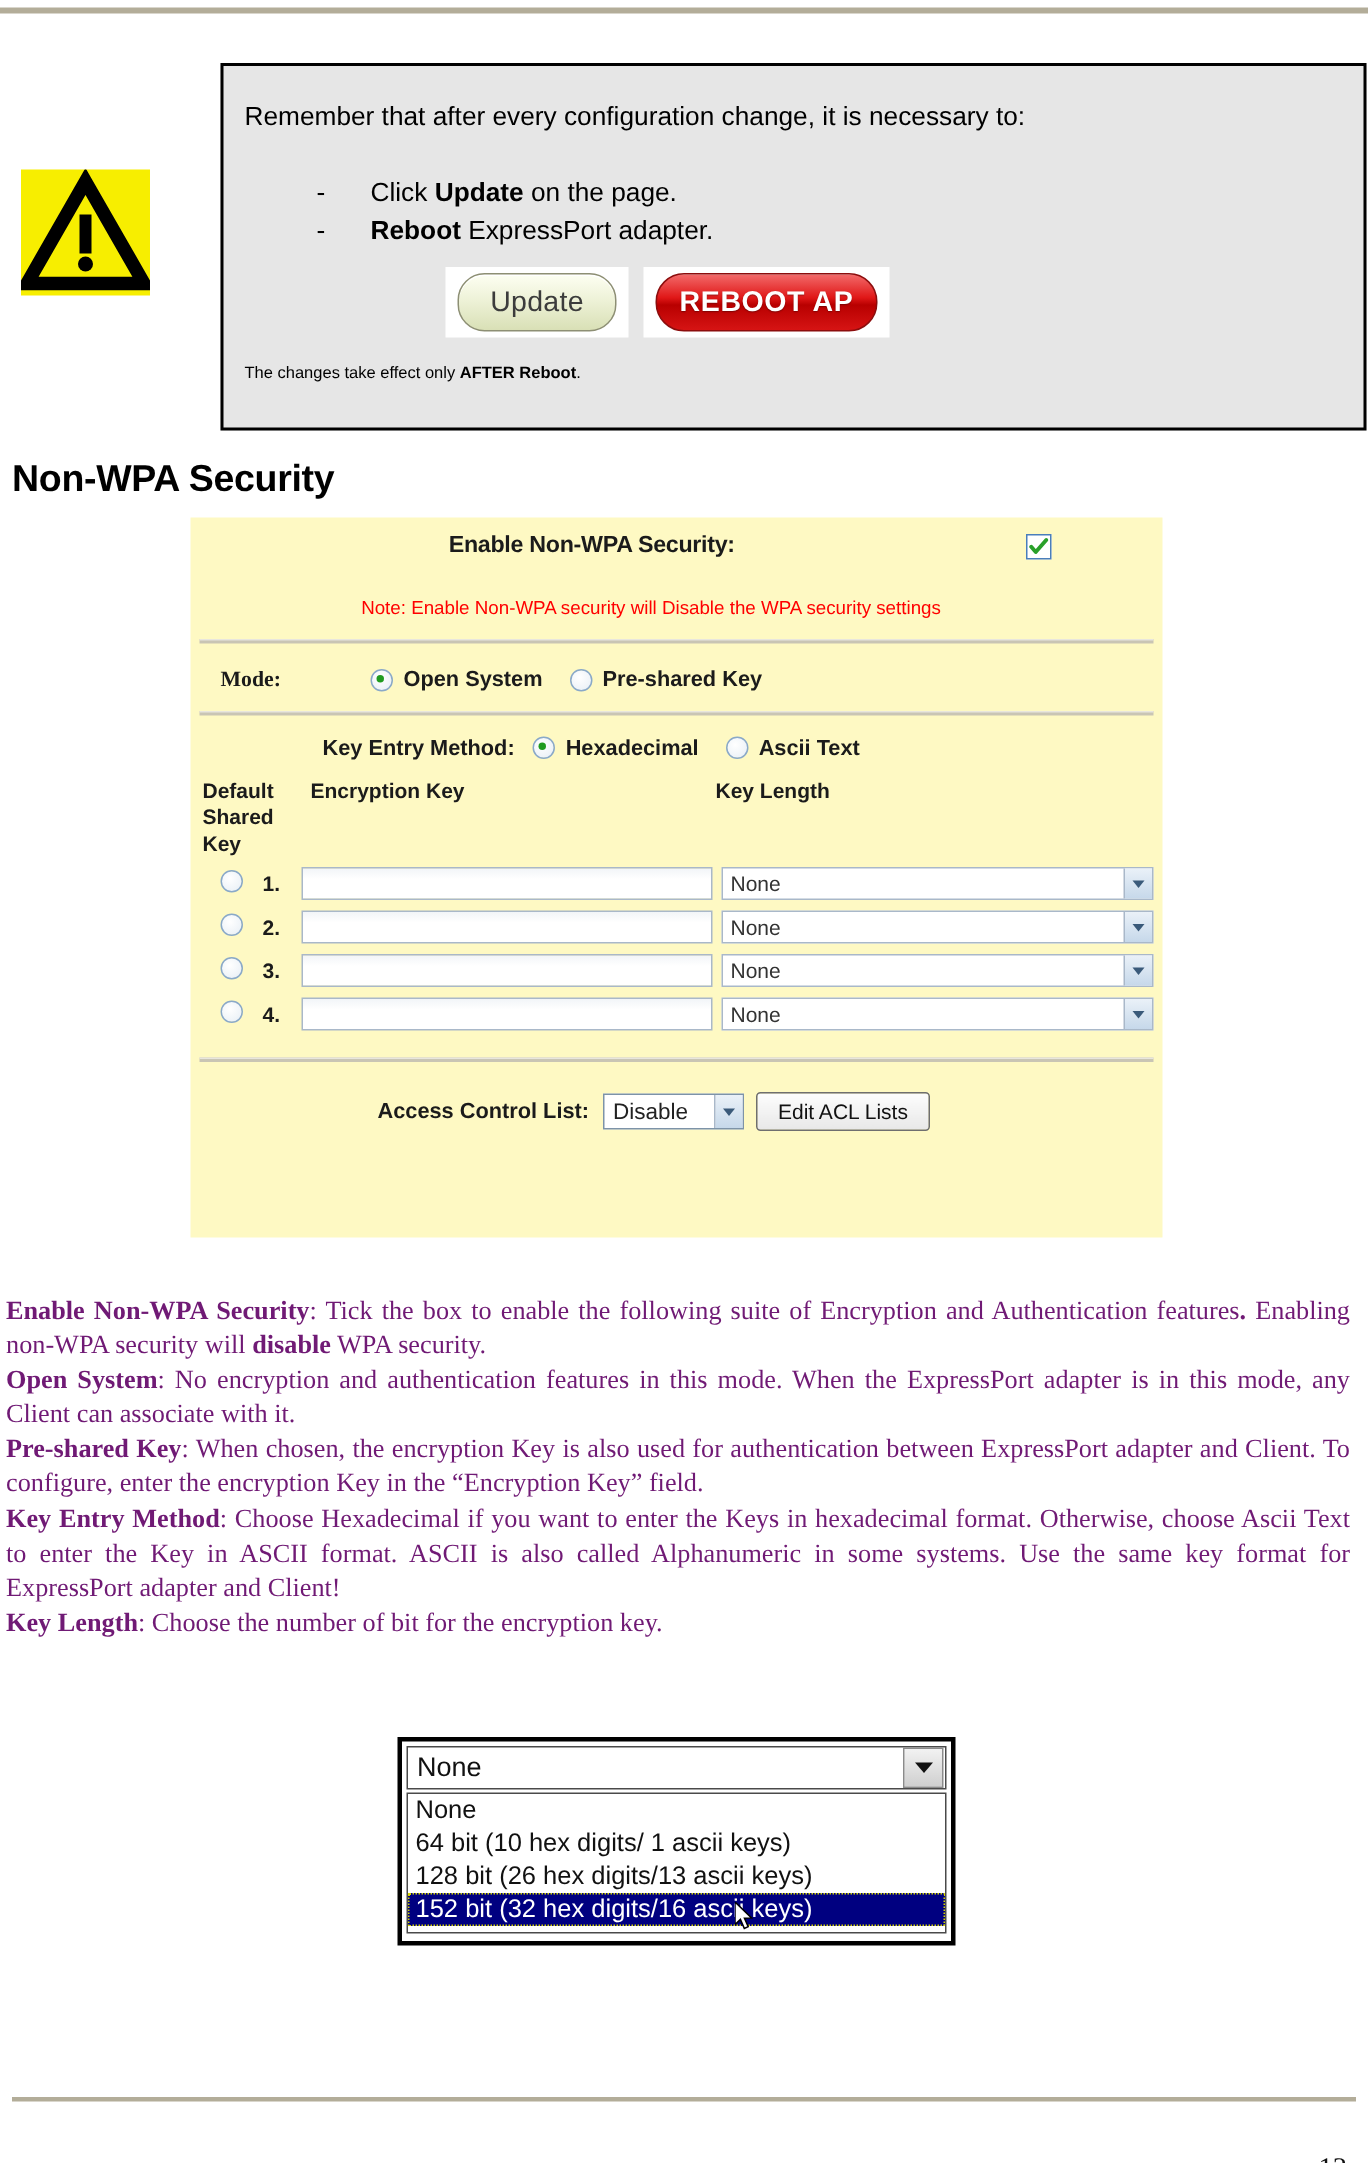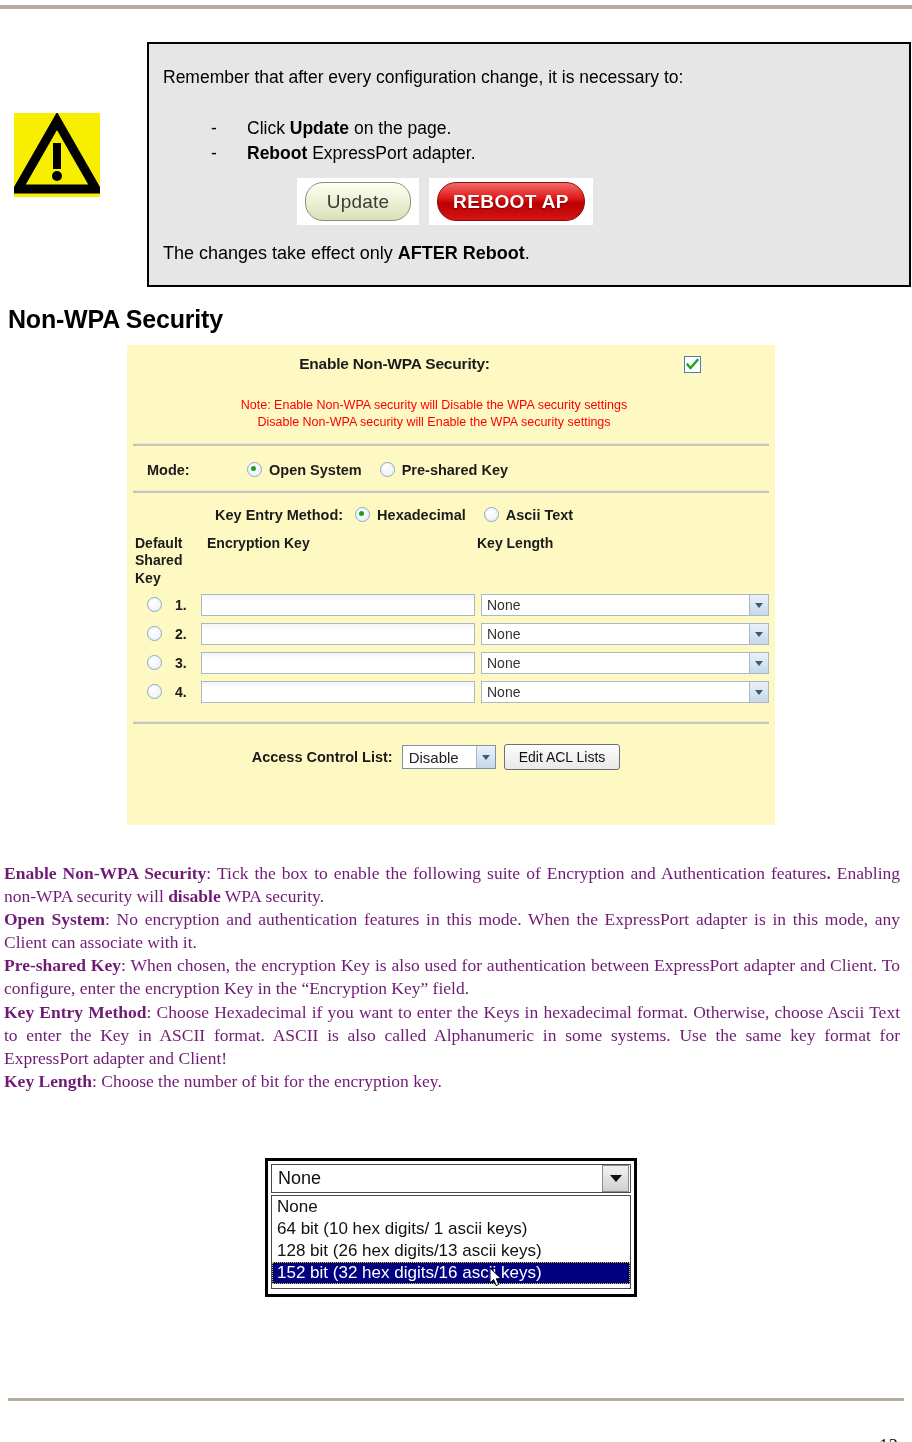--- a/index.html
+++ b/index.html
@@ -125,21 +125,21 @@
     justify-content: center;
     font-size: 19px;
     font-weight: bold;
     color: #ffffff;
     letter-spacing: .4px;
     text-shadow: 0 1px 1px rgba(0,0,0,.35);
   }
   .callout-footer {
     margin-top: 18px;
     padding-left: 14px;
-    font-size: 18px;
+    font-size: 11px;
   }
 
   
   .section-heading {
     position: absolute;
     left: 8px;
     top: 305px;
     font-size: 25px;
     font-weight: bold;
     letter-spacing: -.2px;
@@ -194,21 +194,21 @@
     border-top: 1px solid #e8e6dd;
   }
   .fp-row-mode {
     display: flex;
     align-items: center;
     padding: 16px 0 0 20px;
     font-size: 14.5px;
     font-weight: bold;
     color: #1b1b1b;
   }
-  .fp-mode-label { width: 100px; }
+  .fp-mode-label { width: 100px; font-family: Liberation Serif, serif; }
   .radio {
     width: 13px;
     height: 13px;
     border-radius: 50%;
     border: 1px solid #8aa9c8;
     background: radial-gradient(circle at 40% 35%, #ffffff 0%, #eef3f8 70%, #dce6f0 100%);
     position: relative;
     display: inline-block;
     vertical-align: -2px;
   }
@@ -478,21 +478,20 @@
     <div class="fp-enable-label">Enable Non-WPA Security:</div>
     <div class="cb">
       <svg width="13" height="13" viewBox="0 0 13 13" aria-hidden="true">
         <polyline points="1.5,6.5 4.5,10 11.5,2" fill="none" stroke="#2aa02a" stroke-width="2.6" stroke-linecap="round" stroke-linejoin="round"></polyline>
       </svg>
     </div>
   </div>
 
   <div class="fp-note">
     <div>Note: Enable Non-WPA security will Disable the WPA security settings</div>
-    <div>Disable Non-WPA security will Enable the WPA security settings</div>
   </div>
 
   <div class="hr-soft"></div>
 
   <div class="fp-row-mode">
     <span class="fp-mode-label">Mode:</span>
     <span class="radio on"></span>
     <span class="radio-label">Open System</span>
     <span class="radio"></span>
     <span class="radio-label">Pre-shared Key</span>

